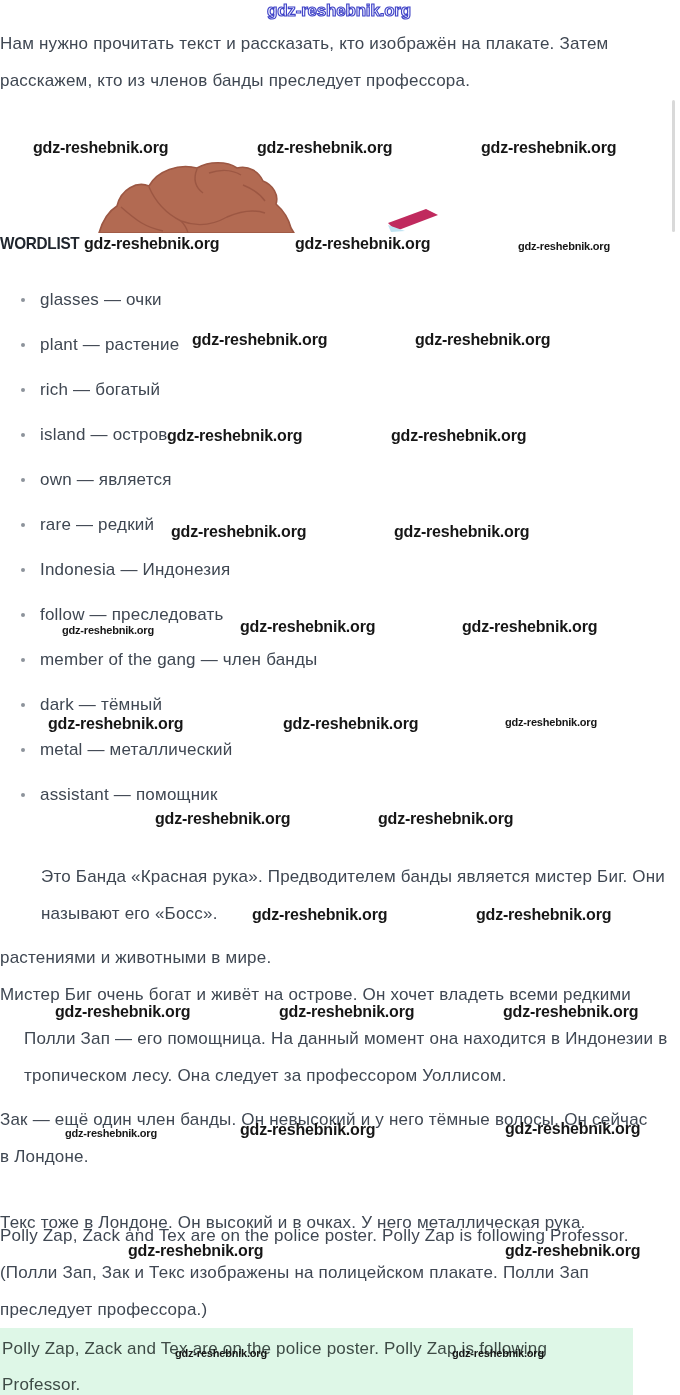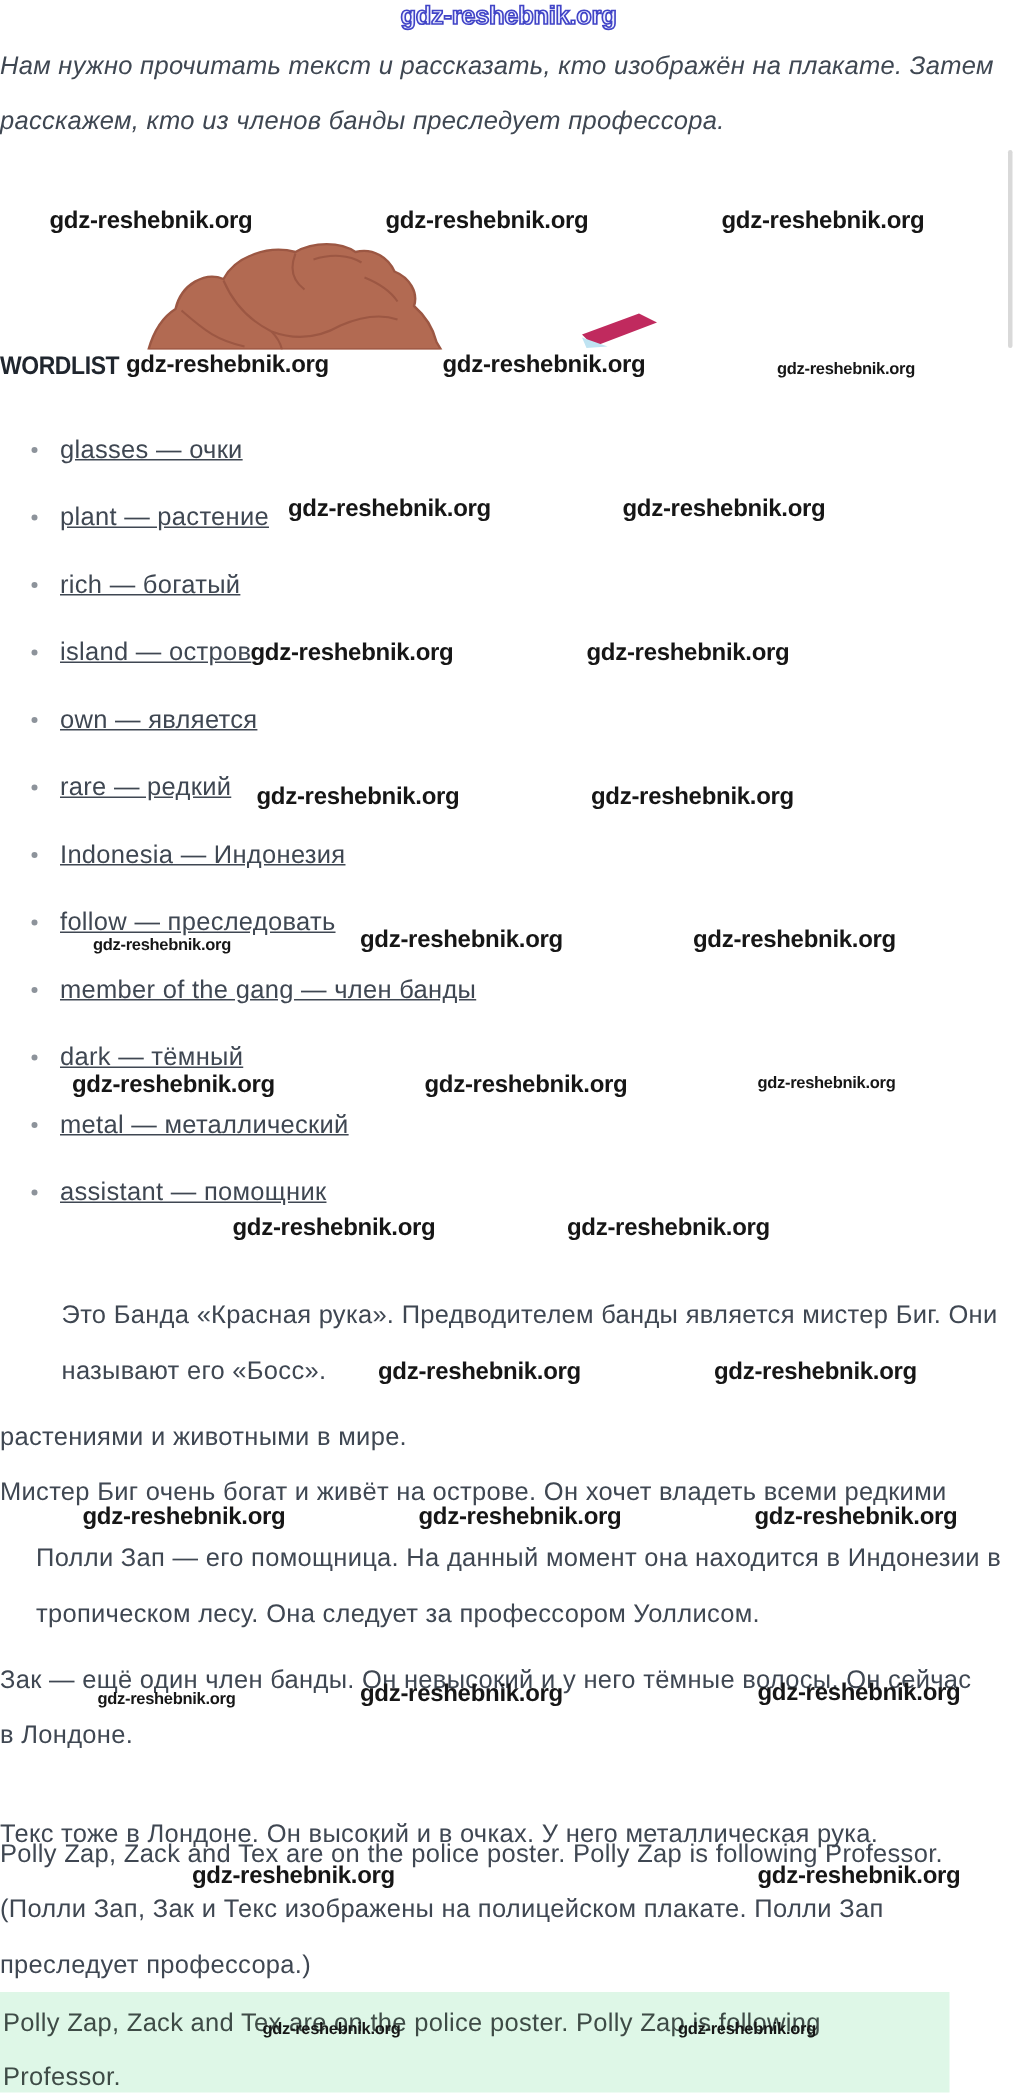--- a/index.html
+++ b/index.html
@@ -24,21 +24,21 @@
   }
 
   .wordlist-title {
     position:absolute; left:0; top:234px; font-size:17px; font-weight:700;
     color:#20262e; letter-spacing:-0.3px; transform:scaleX(.9); transform-origin:left center;
     white-space:nowrap;
   }
   ul.wordlist { position:absolute; top:290px; left:0; margin:0; padding:0; list-style:none; }
   li.w-item { height:45px; display:flex; align-items:flex-start; }
   .bullet { width:4px; height:4px; border-radius:50%; background:#8d939b; margin:8px 0 0 21px; flex:none; }
-  .w-text { margin-left:15px; line-height:20px; color:#3f4752; font-size:17px; letter-spacing:0.2px; white-space:nowrap;text-decoration:underline; }
+  .w-text { margin-left:15px; line-height:20px; color:#3f4752; font-size:17px; letter-spacing:0.2px; white-space:nowrap; }
 
   .illustration { position:absolute; left:85px; top:161px; width:360px; height:72px; }
 
   .answer-box {
     position:absolute; left:0; top:1328px; width:633px; height:75px;
     background:#def7e7; padding-top:3px; box-sizing:border-box;
   }
   .answer-box .ln {
     line-height:36px; height:36px; padding-left:2px; white-space:nowrap;
     color:#3e4b46; font-size:17px; letter-spacing:0.2px;
@@ -49,21 +49,21 @@
     background:#d9d9d9; border-radius:2px;
   }
 </style>
 </head>
 <body>
 
 <div>
 
   <span class="wm wm-top" style="left:267px;top:1px;">gdz-reshebnik.org</span>
 
-  <div class="para" style="top:25px;font-style:italic;">
+  <div class="para" style="top:25px;">
     <div class="ln">Нам нужно прочитать текст и рассказать, кто изображён на плакате. Затем</div>
     <div class="ln">расскажем, кто из членов банды преследует профессора.</div>
   </div>
 
   <span class="wm" style="left:33px;top:139px;">gdz-reshebnik.org</span>
   <span class="wm" style="left:257px;top:139px;">gdz-reshebnik.org</span>
   <span class="wm" style="left:481px;top:139px;">gdz-reshebnik.org</span>
 
   <svg class="illustration" viewBox="0 0 360 72">
     <path d="M14,72 C18,58 24,50 32,45 C36,28 52,20 64,25 C72,10 94,2 112,7 C124,0 142,0 152,7 C164,4 174,11 178,20 C188,24 194,34 191,43 C199,50 204,59 206,67 L209,72 Z" fill="#b26a52" stroke="#9c5743" stroke-width="1.6" stroke-linejoin="round"></path>

